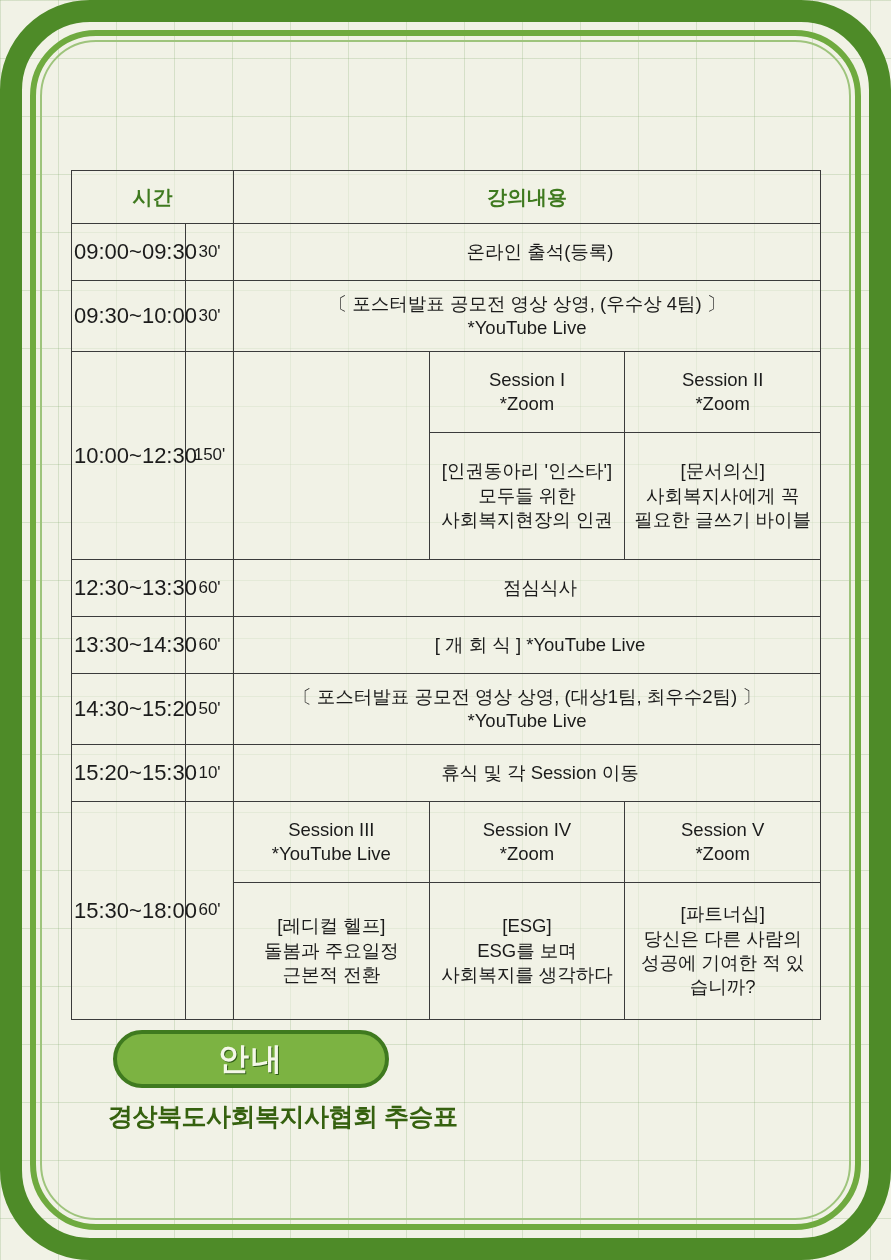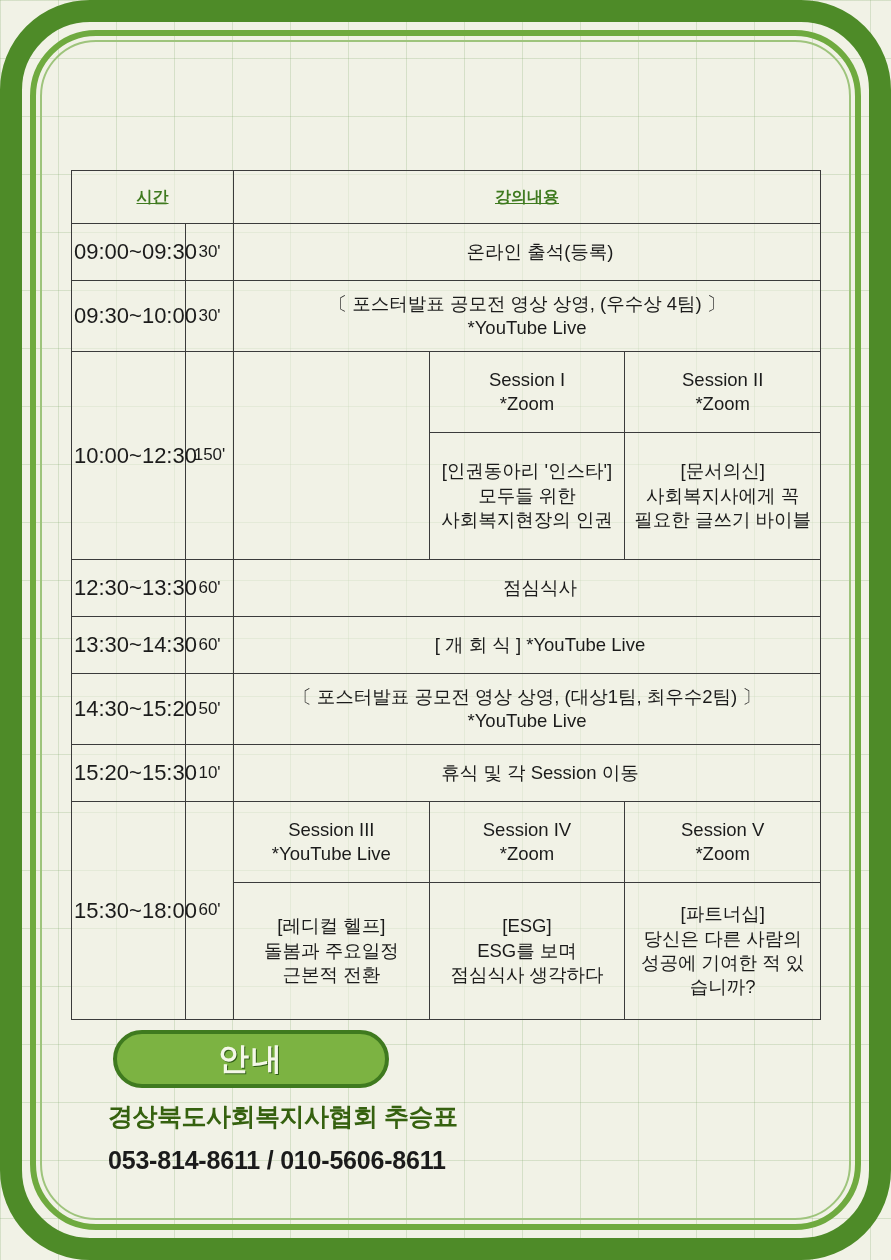--- a/index.html
+++ b/index.html
@@ -91,23 +91,22 @@
     vertical-align: middle;
     font-size: 18.5px;
     color: #1b1b1b;
     padding: 4px 2px;
     line-height: 1.32;
     background: rgba(241,242,230,0.55);
   }
   .sched-table th {
     color: #3f7a1f;
     font-weight: bold;
-    font-size: 16px;
+    font-size: 20px;
     height: 44px;
-    text-decoration: underline;
   }
   .col-time { width: 114px; }
   .col-dur  { width: 48px; }
   td.time, td.dur {
     font-size: 22px;
   }
   td.dur { font-size: 17px; }
   .row-single td.content { height: 48px; padding-left: 28px; }
   .row-two td.content { height: 62px; }
   .sess-head {
@@ -253,32 +252,31 @@
       </tr>
       <tr>
         <td class="sess-body-2">
           <div>[레디컬 헬프]</div>
           <div>돌봄과 주요일정</div>
           <div>근본적 전환</div>
         </td>
         <td class="sess-body-2">
           <div>[ESG]</div>
           <div>ESG를 보며</div>
-          <div>점심식사 생각하다</div>
+          <div>사회복지를 생각하다</div>
         </td>
         <td class="sess-body-2">
           <div>[파트너십]</div>
           <div>당신은 다른 사람의</div>
           <div>성공에 기여한 적 있</div>
           <div>습니까?</div>
         </td>
       </tr>
     </tbody>
   </table>
 
   <div class="pill" id="pill-info">
     <span>안내</span>
   </div>
 
   <div class="info-line1">경상북도사회복지사협회 추승표</div>
-  <div class="info-line2">053-814-8611 / 010-5606-8611</div>
 
 </div>
 
 </body></html>

